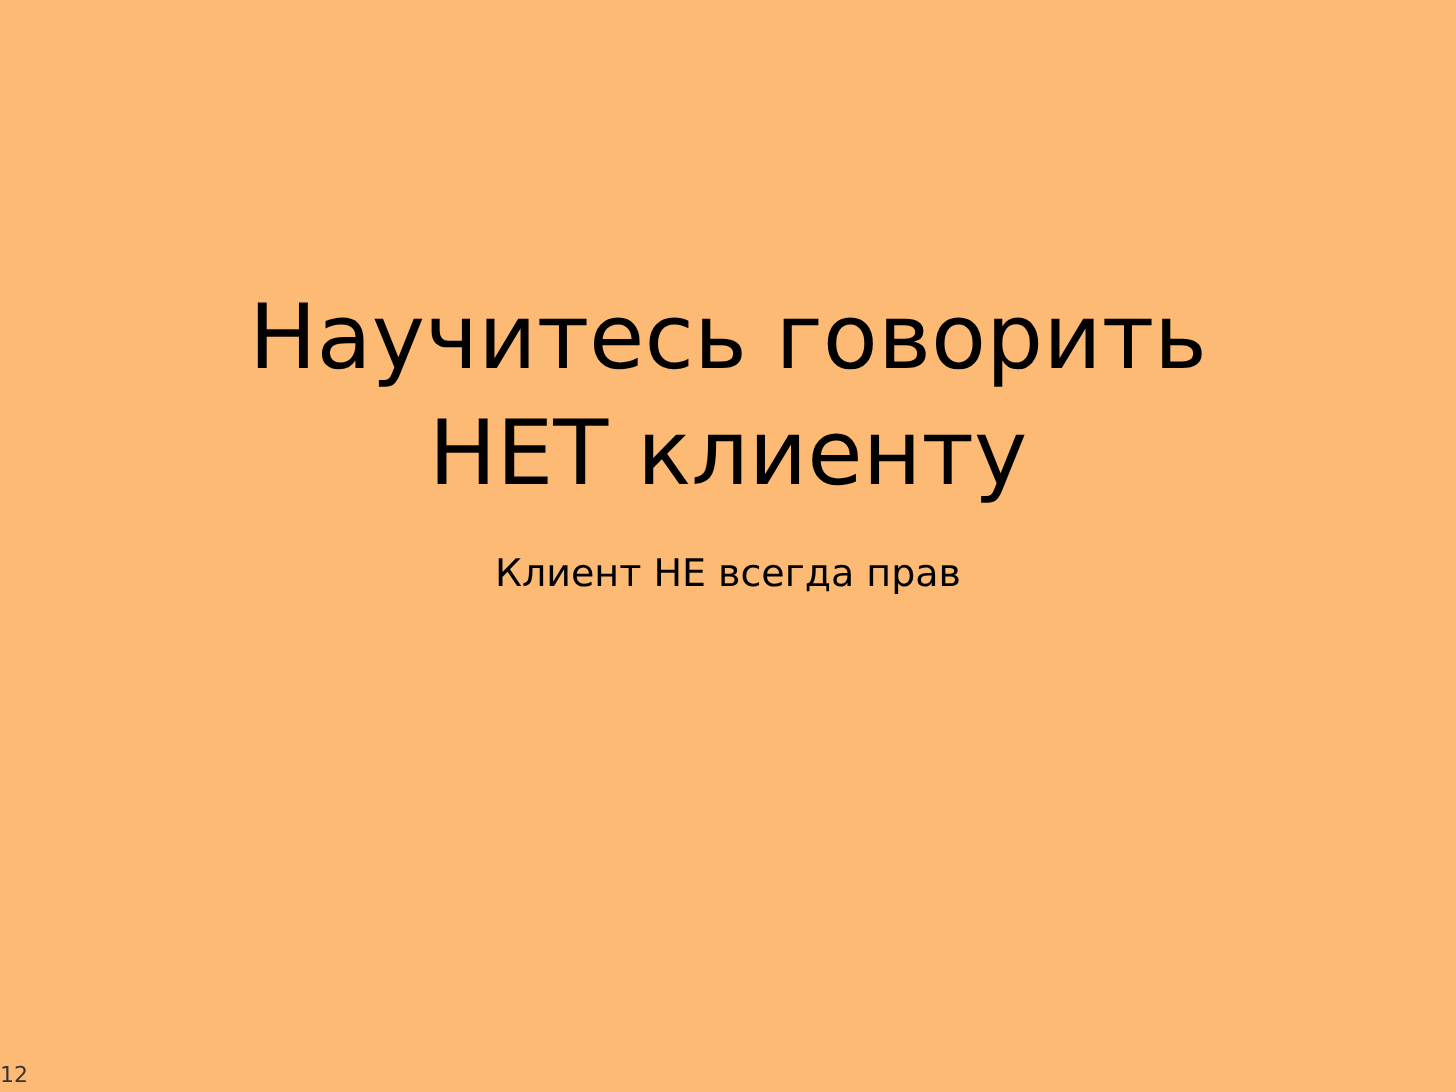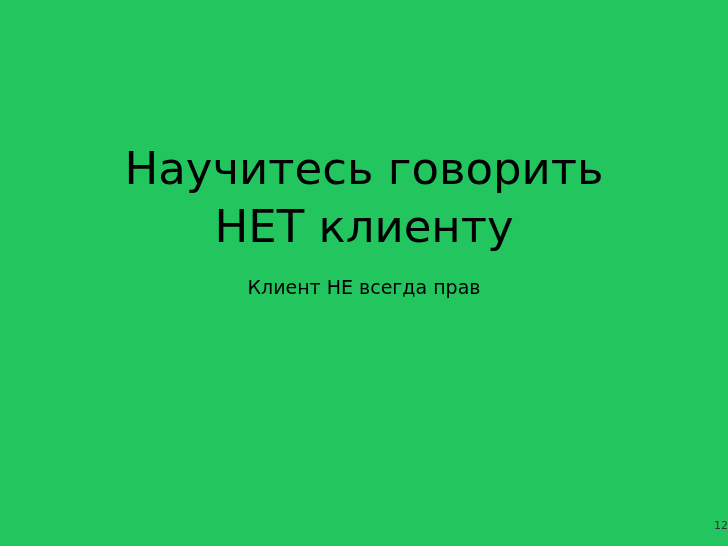--- a/index.html
+++ b/index.html
@@ -10,21 +10,21 @@
     width: 728px;
     height: 546px;
     background: #ffffff;
     font-family: "DejaVu Sans", sans-serif;
     overflow: hidden;
   }
   .slide {
     position: relative;
     width: 728px;
     height: 546px;
-    background: #22c55e;
+    background: #fdba74;
     box-sizing: border-box;
   }
   .slide-body {
     position: absolute;
     left: 0;
     right: 0;
     top: 140px;
     text-align: center;
   }
   .slide-title {
@@ -41,22 +41,22 @@
     margin-top: 20px;
     font-size: 19px;
     line-height: 1.3;
     color: #000000;
     font-weight: 400;
   }
   .slide-number {
     position: absolute;
     left: 0;
     right: 0;
-    bottom: 14px;
-    text-align: right;
+    bottom: 2px;
+    text-align: left;
     font-size: 11px;
     color: #333333;
     margin-top: 40px;
   }
 </style>
 </head>
 <body>
 
 <div class="slide">
   <div class="slide-body">

